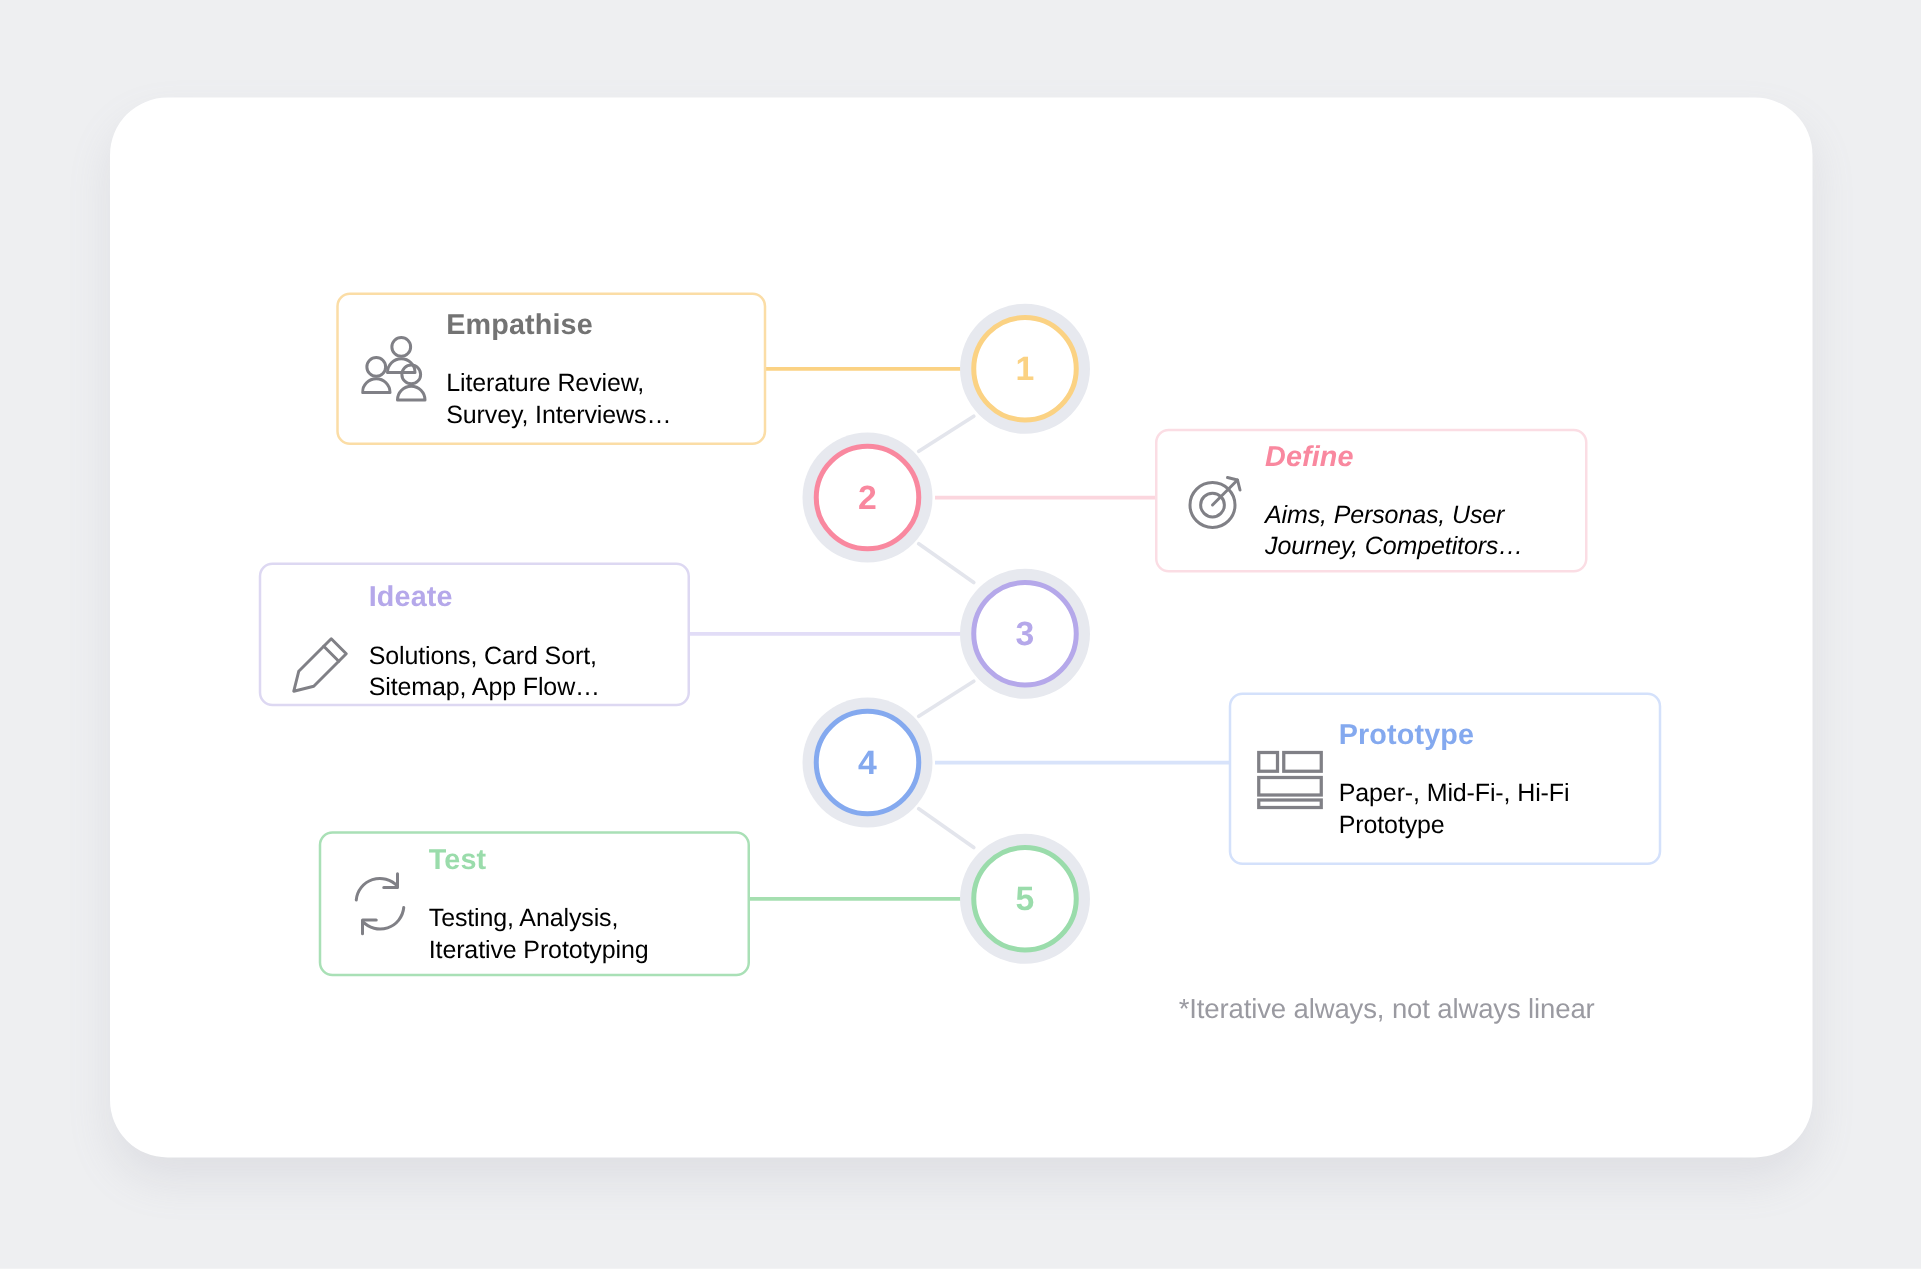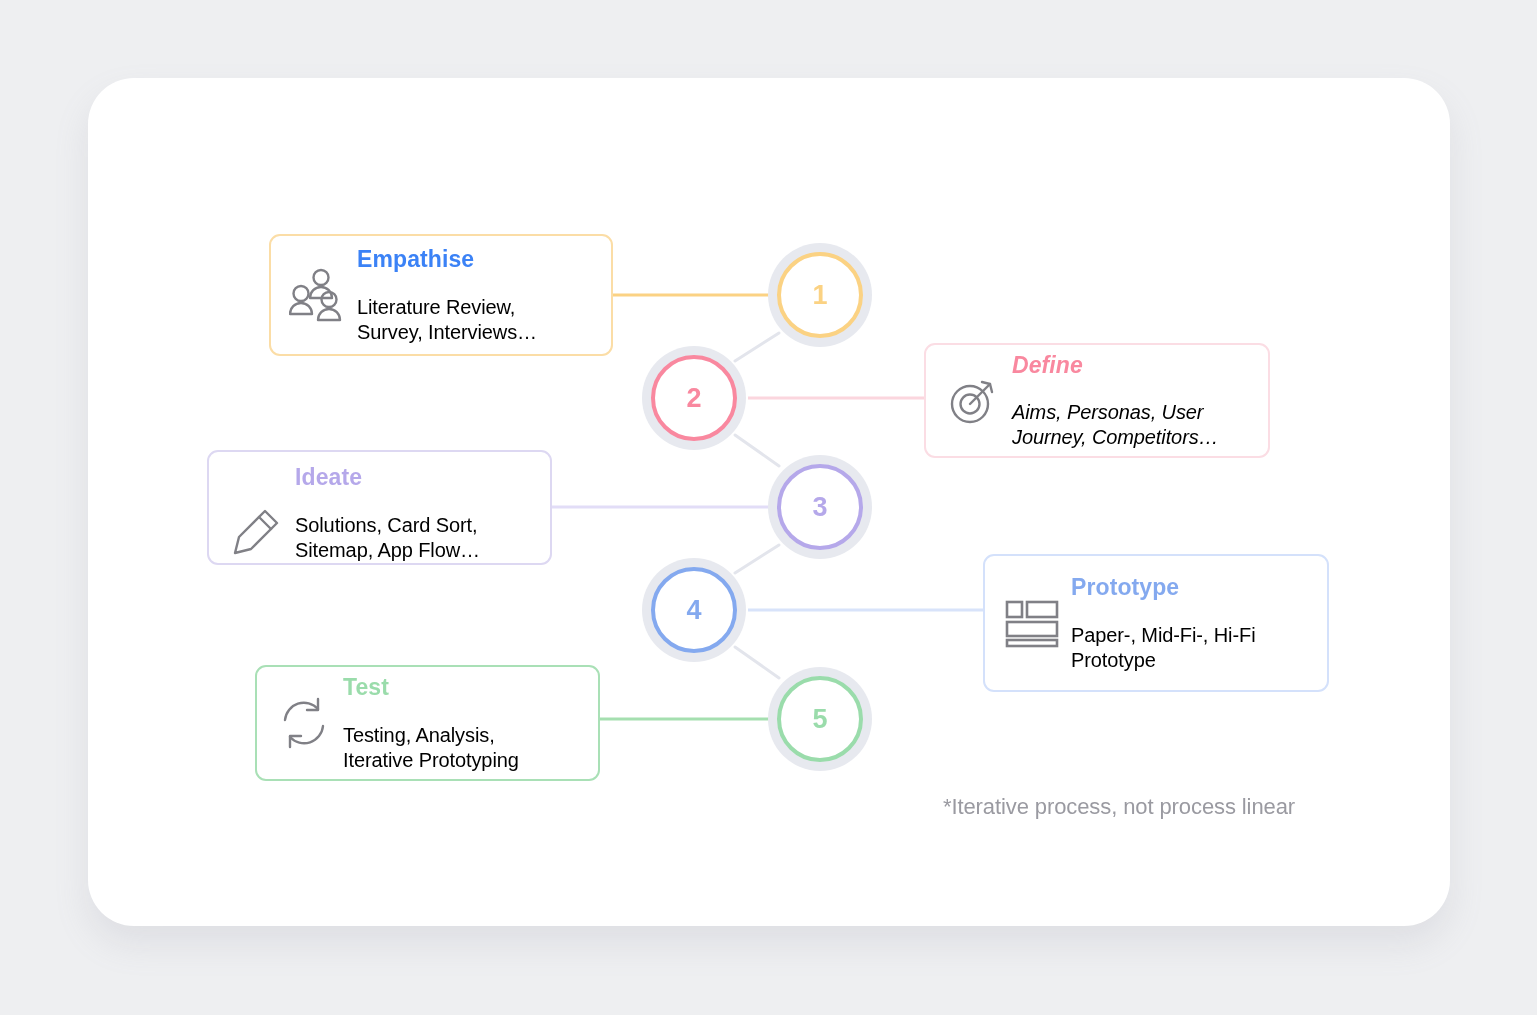--- a/index.html
+++ b/index.html
@@ -164,21 +164,21 @@
           <circle cx="32" cy="9.5" r="7.5"></circle>
           <path d="M21 30 a11 11 0 0 1 22 0 z"></path>
           <circle cx="12" cy="25.5" r="7.5"></circle>
           <path d="M1 46 a11 11 0 0 1 22 0 z"></path>
           <circle cx="40" cy="31.5" r="7.5"></circle>
           <path d="M29 52 a11 11 0 0 1 22 0 z"></path>
         </g>
       </svg>
     </div>
     <div class="card-text">
-      <div class="card-title" style="color: #3b82f6;">Empathise</div>
+      <div class="card-title" style="color: #737373;">Empathise</div>
       <div class="card-desc">Literature Review,
 Survey, Interviews…</div>
     </div>
   </div>
 
   <div class="card" id="card-define" style="border-color: rgb(251, 221, 228);">
     <div class="card-icon">
       <svg width="58" height="58" viewBox="0 0 58 58">
         <g fill="none" stroke="#808086" stroke-width="2.4" stroke-linecap="round" stroke-linejoin="round">
           <circle cx="26" cy="32" r="18"></circle>
@@ -266,15 +266,15 @@
     <div class="node-inner" style="border-color: rgb(132, 169, 239); color: rgb(132, 169, 239);">
       <span>4</span>
     </div>
   </div>
   <div class="node" id="node-5">
     <div class="node-inner" style="border-color: rgb(154, 220, 171); color: rgb(154, 220, 171);">
       <span>5</span>
     </div>
   </div>
 
-  <div id="footnote" style="color: rgb(154, 154, 161);">*Iterative process, not process linear</div>
+  <div id="footnote" style="color: rgb(154, 154, 161);">*Iterative always, not always linear</div>
 
 </div>
 
 </body></html>

